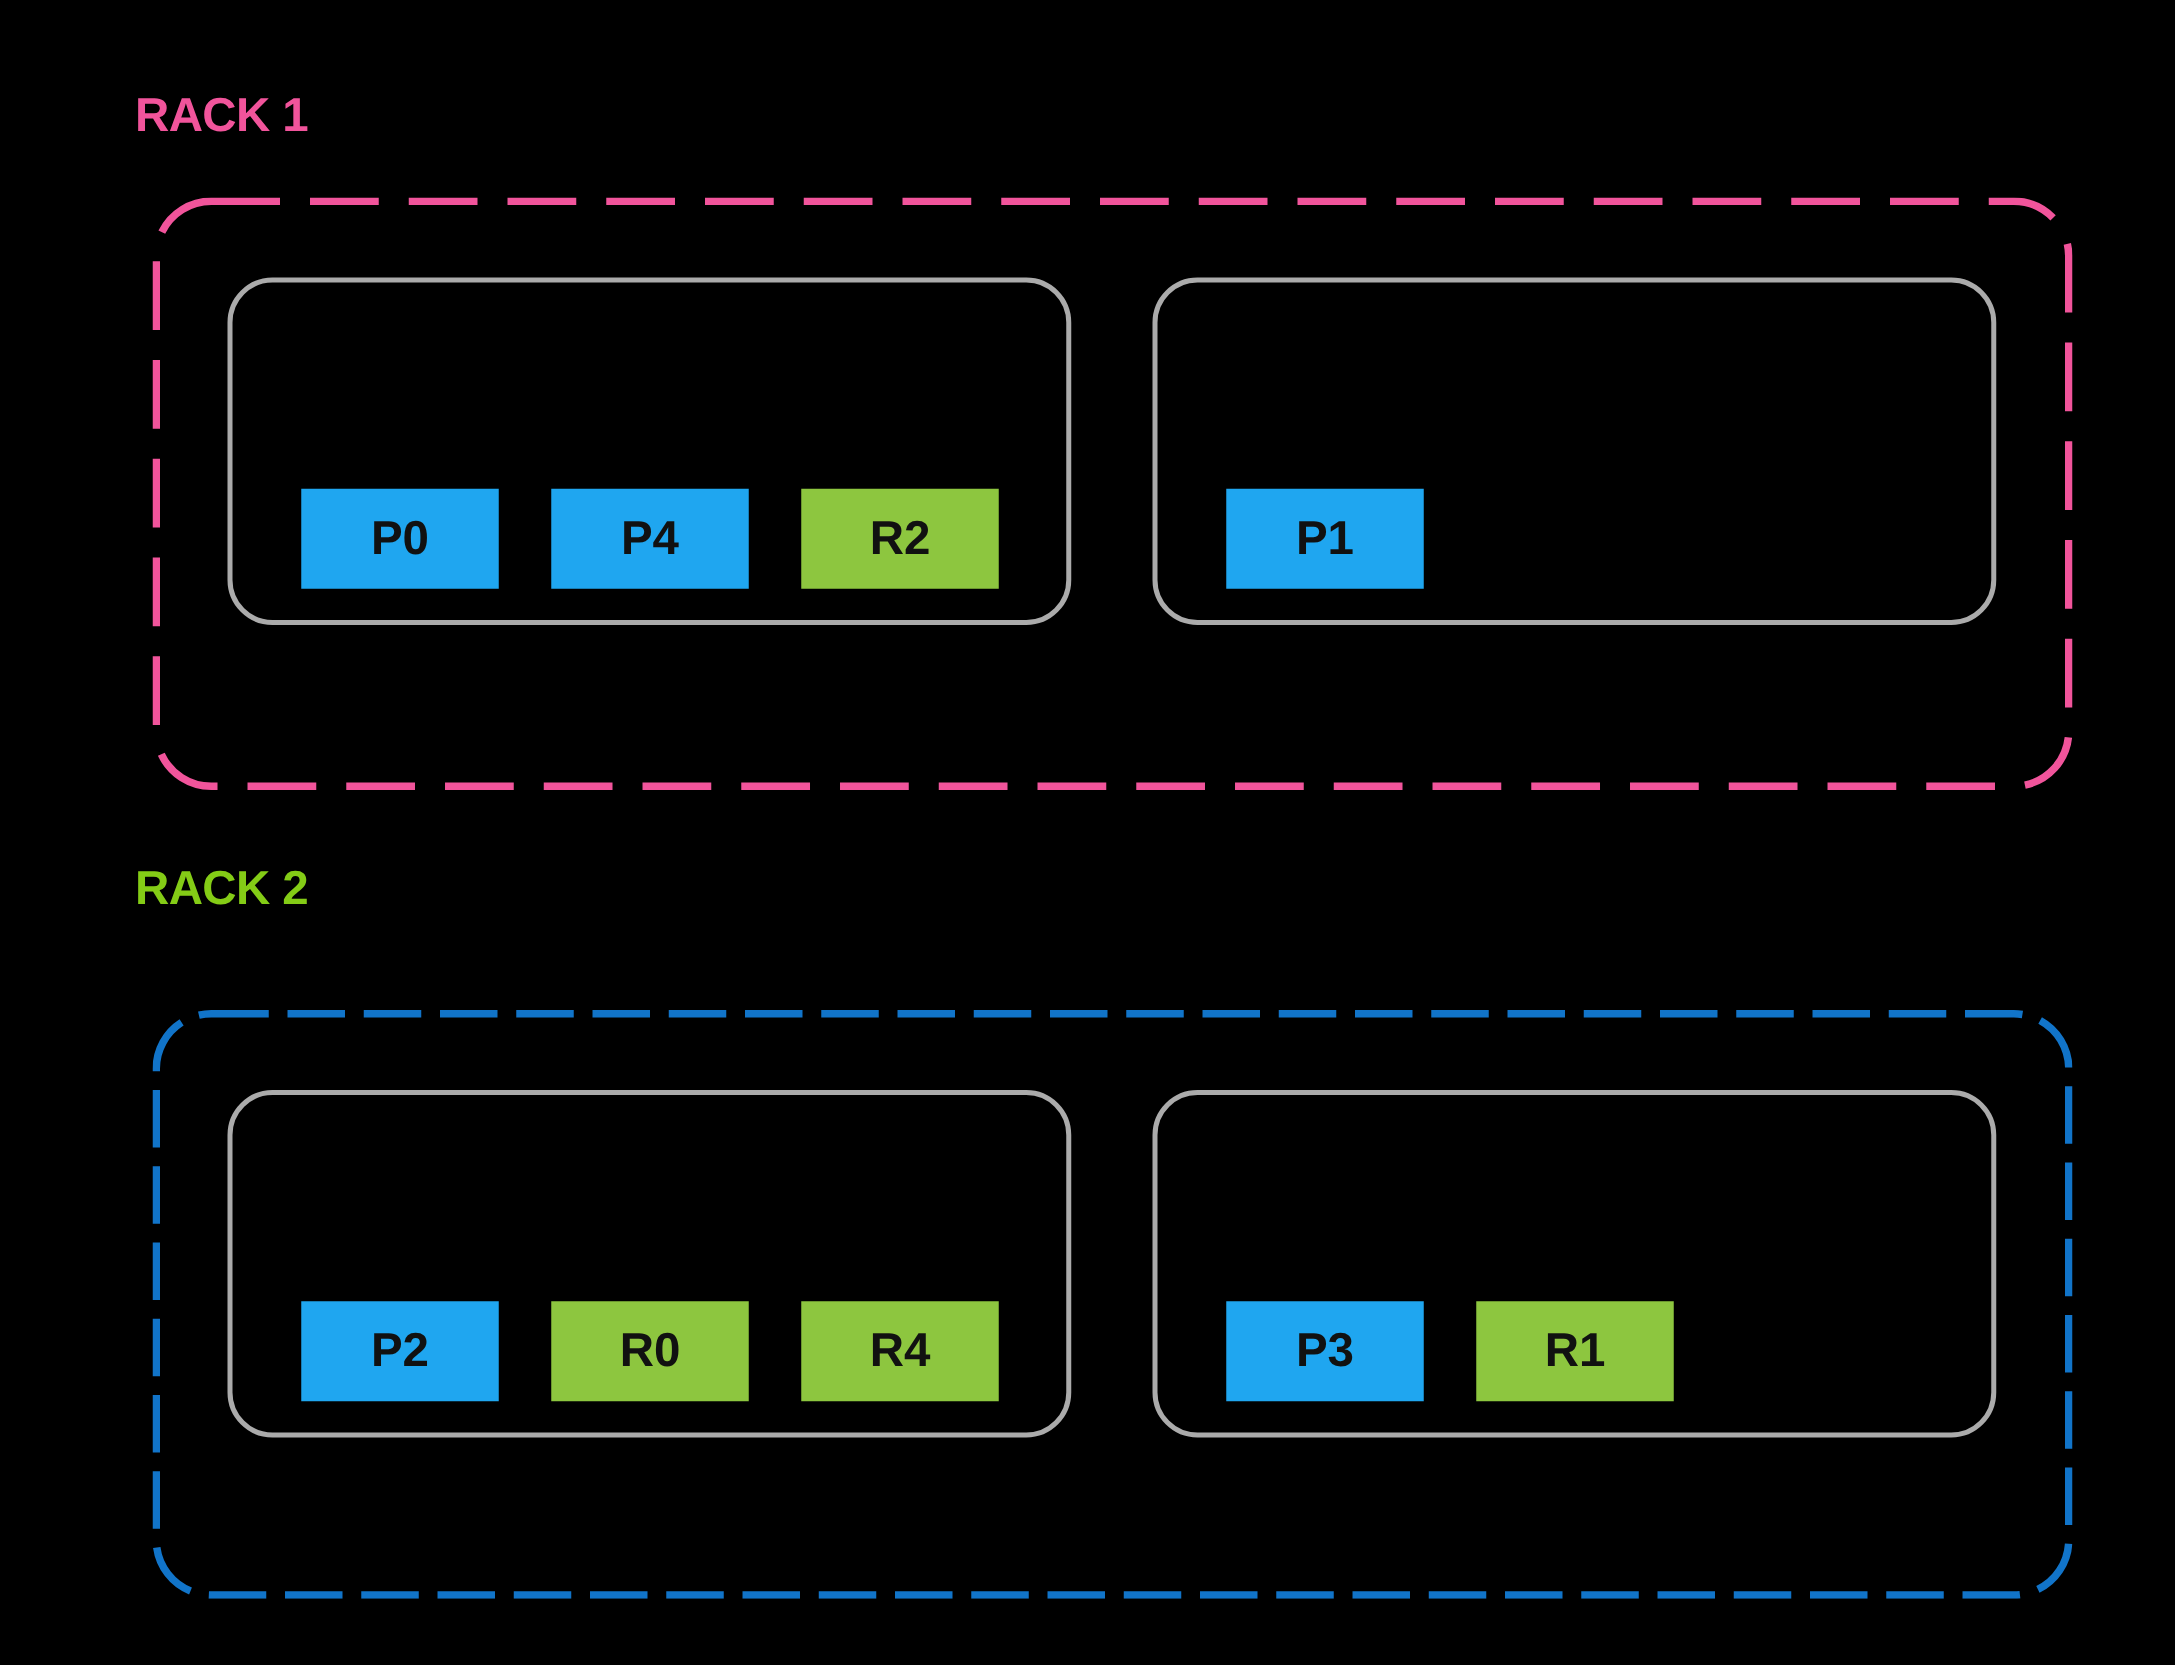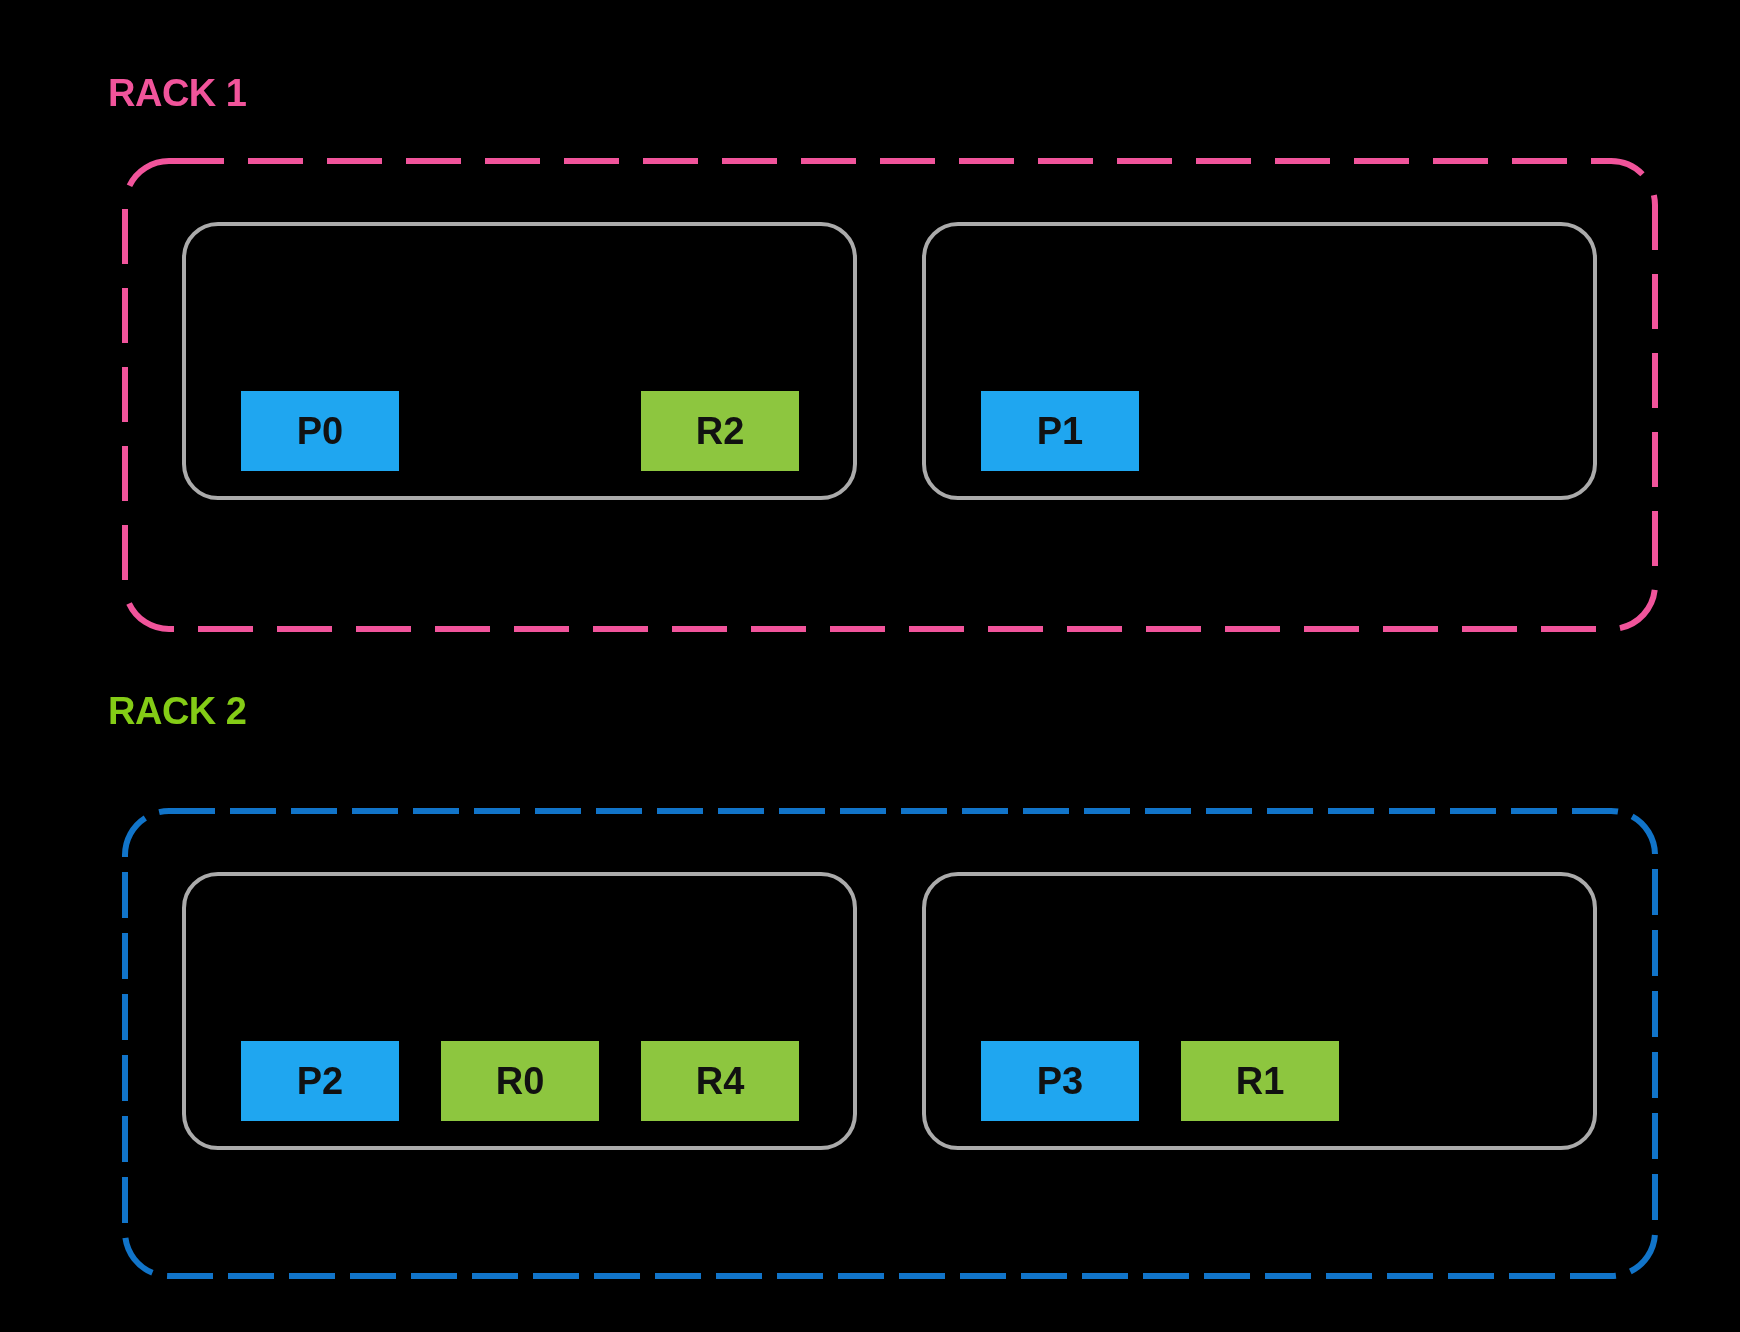--- a/index.html
+++ b/index.html
@@ -83,20 +83,21 @@
 
   <div class="rack-label rack-label--1">RACK 1</div>
 
   <div class="rack rack--1">
     <svg class="rack-border" viewBox="0 0 1536 474">
       <rect x="3" y="3" width="1530" height="468" rx="44" ry="44" fill="none" stroke-width="6" stroke-dasharray="55 24" stroke="#F1549B"></rect>
     </svg>
 
     <div class="node node--left">
       <div class="chip chip--blue chip--pos1">P0</div>
+      <div class="chip chip--blue chip--pos2">P4</div>
       <div class="chip chip--green chip--pos3">R2</div>
     </div>
 
     <div class="node node--right">
       <div class="chip chip--blue chip--pos1">P1</div>
     </div>
   </div>
 
   <div class="rack-label rack-label--2">RACK 2</div>
 

